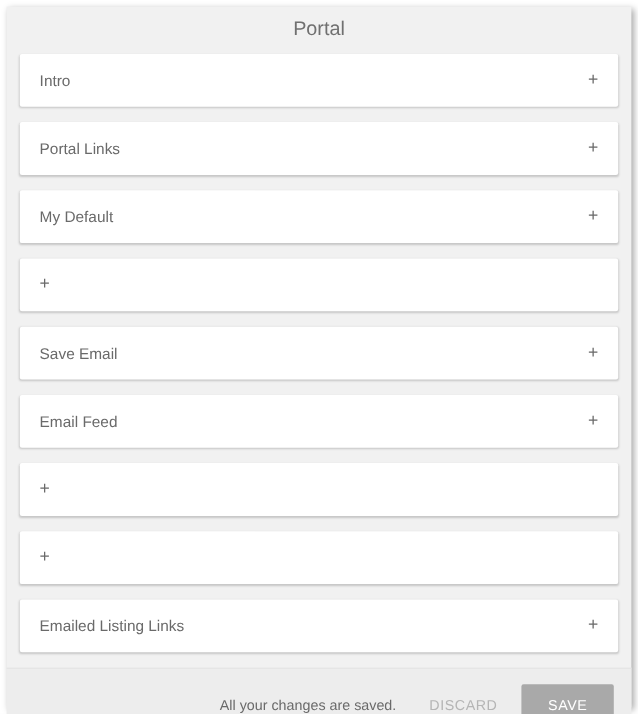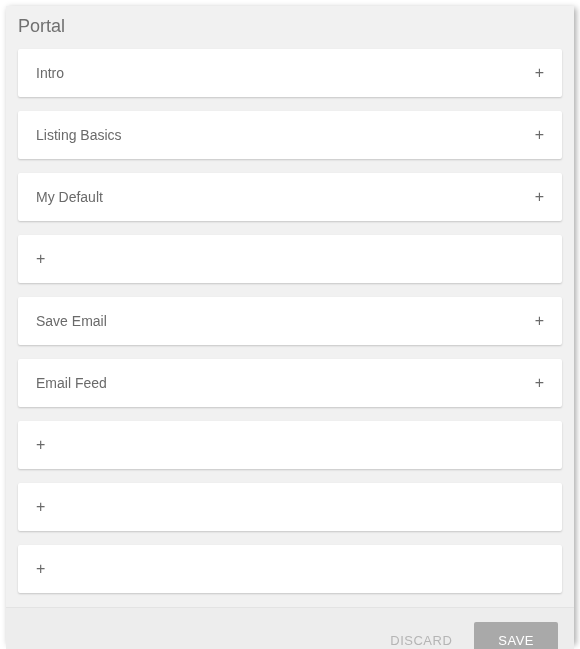--- a/index.html
+++ b/index.html
@@ -6,20 +6,21 @@
     body { font-family: Arial, Helvetica, sans-serif; background: #fff; padding: 6px; }
     .panel {
       width: 568px; height: 637px;
       background: #f1f1f1;
       box-shadow: 2px 2px 6px rgba(0,0,0,0.35);
       position: relative;
       display: flex; flex-direction: column;
     }
     .header {
       padding: 10px 12px 6px 12px;
+      text-align: center;
     }
     .header-title { font-size: 18px; color: #707070; font-weight: 400; }
     .sections { padding: 6px 12px 0 12px; flex: 1; }
     .section-row {
       background: #fff;
       border-radius: 2px;
       box-shadow: 0 1px 2px rgba(0,0,0,0.18);
       margin-bottom: 14px;
       padding: 16px 18px;
       display: flex; align-items: flex-start; justify-content: space-between;
@@ -58,21 +59,21 @@
   </div>
 
   <div class="sections">
 
     <div class="section-row">
       <span class="section-label">Intro</span>
       <span class="expand-icon">+</span>
     </div>
 
     <div class="section-row">
-      <span class="section-label">Listing Basics</span>
+      <span class="section-label">Portal Links</span>
       <span class="expand-icon">+</span>
     </div>
 
     <div class="section-row">
       <span class="section-label">My Default</span>
       <span class="expand-icon">+</span>
     </div>
 
     <div class="section-row">
       <span class="expand-icon">+</span>
@@ -90,23 +91,25 @@
 
     <div class="section-row">
       <span class="expand-icon">+</span>
     </div>
 
     <div class="section-row">
       <span class="expand-icon">+</span>
     </div>
 
     <div class="section-row">
+      <span class="section-label">Emailed Listing Links</span>
       <span class="expand-icon">+</span>
     </div>
 
   </div>
 
   <div class="footer">
+    <span class="status-text">All your changes are saved.</span>
     <button class="btn-discard">Discard</button>
     <button class="btn-save">Save</button>
   </div>
 
 </div>
 
 </body></html>

